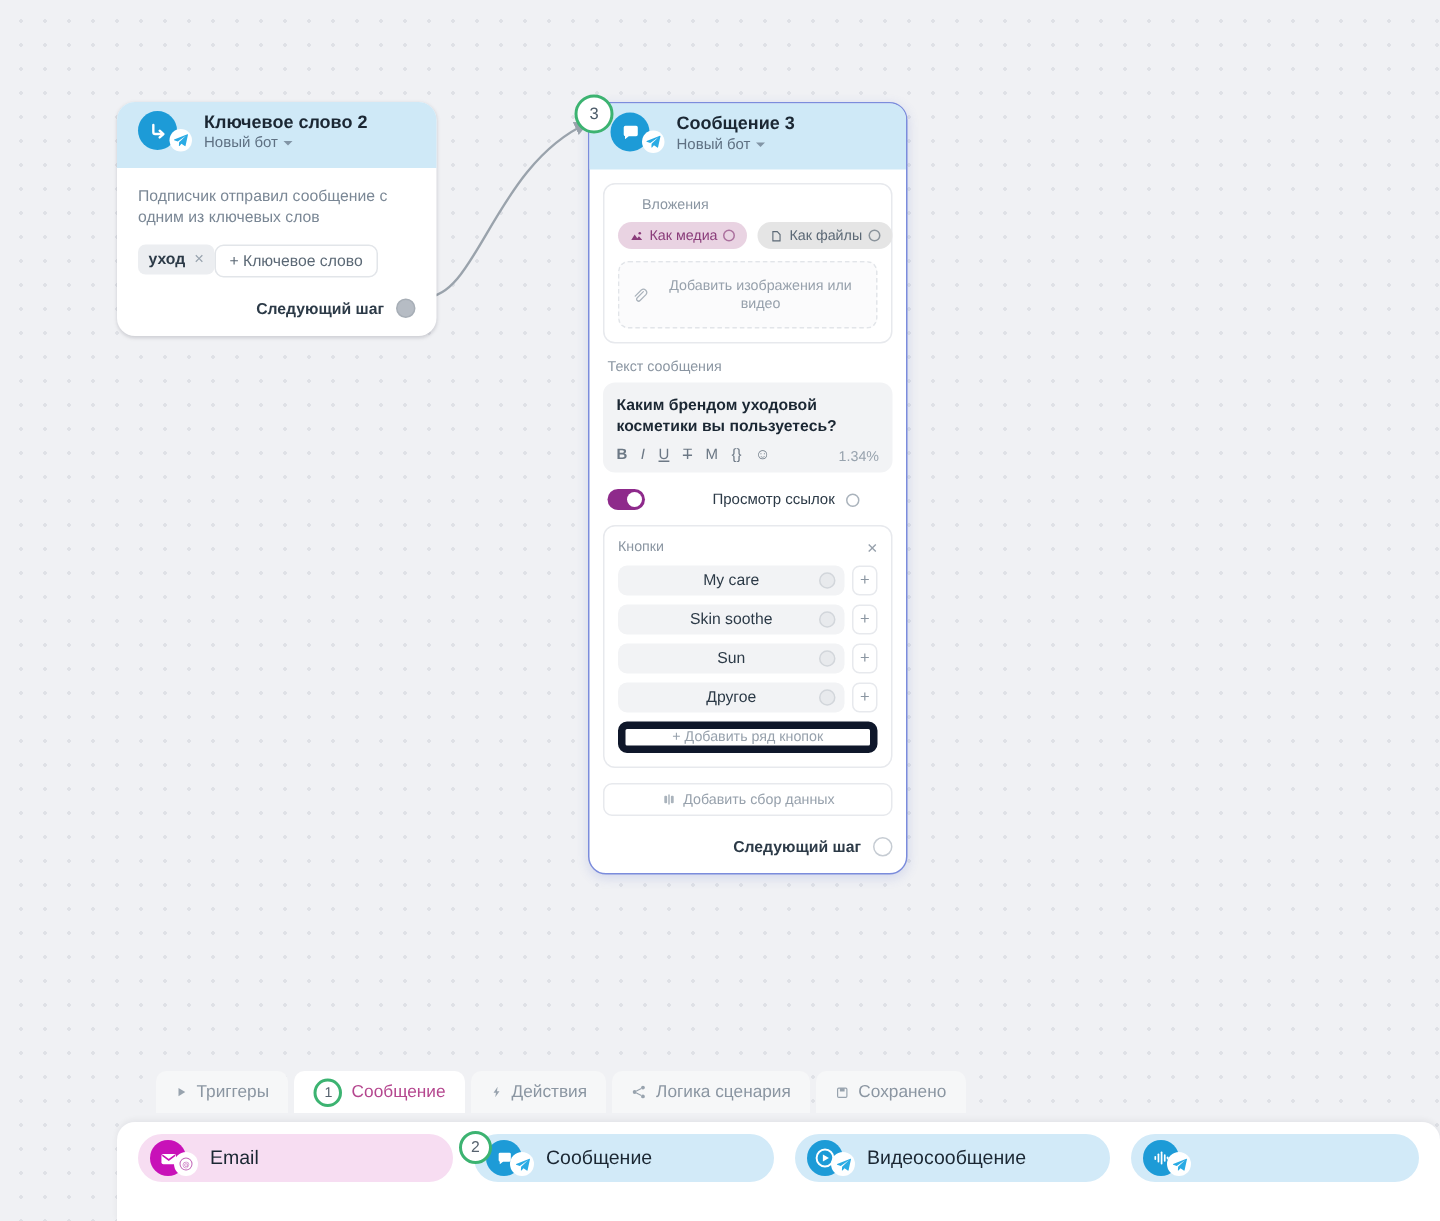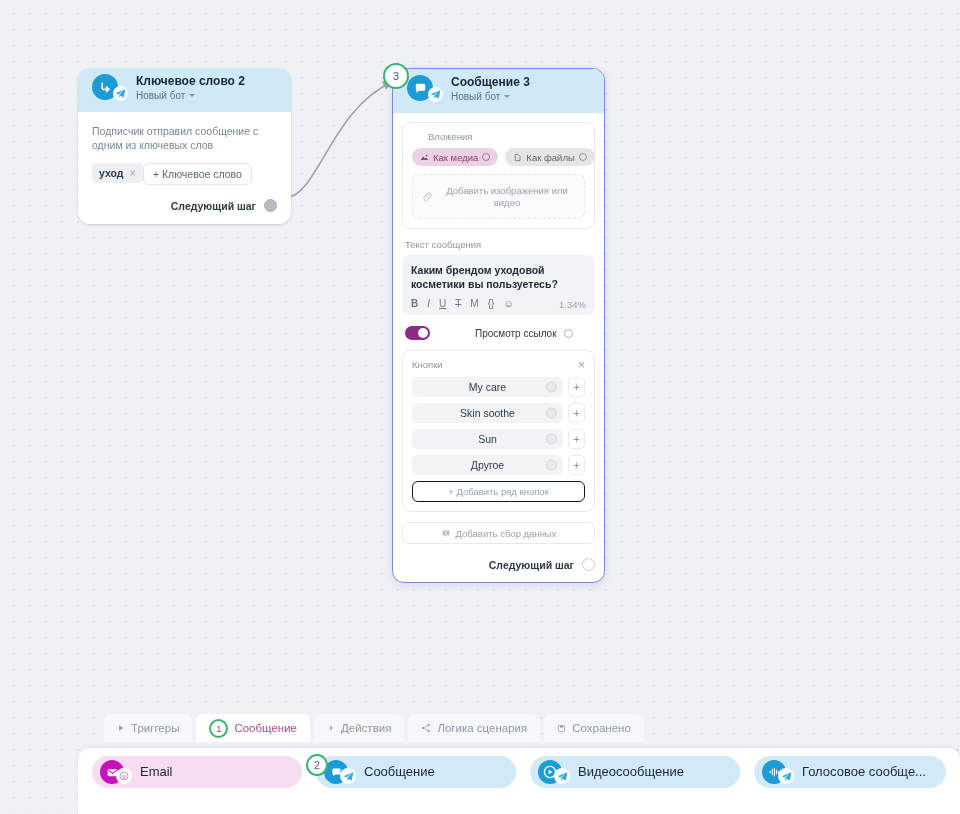--- a/index.html
+++ b/index.html
@@ -130,21 +130,21 @@
     display:flex; align-items:center; justify-content:center; position:relative;
     font-size:10.5px; color:#2c3a47;
   }
   .btn-main .conn { position:absolute; right:6px; top:50%; transform:translateY(-50%);
     width:11px;height:11px;border-radius:50%;background:#e8eaed;border:1px solid #d2d6db;}
   .btn-plus {
     width:17px;height:20px;border:1px solid #e7e9ed;border-radius:5px;background:#fff;
     display:flex;align-items:center;justify-content:center;font-size:11px;color:#8b96a2;
   }
   .add-row {
-    margin-top:3px; border:1px solid #0f172a; border-radius:6px; background:#fff;
+    margin-top:3px; border:5px solid #0f172a; border-radius:6px; background:#fff;
     height:21px; display:flex;align-items:center;justify-content:center;
     font-size:9.5px; color:#97a1ac;
   }
   .collect {
     margin-top:10px; border:1px solid #e7e9ed; border-radius:6px; background:#fff;
     height:22px; display:flex;align-items:center;justify-content:center; gap:5px;
     font-size:9.5px; color:#97a1ac;
   }
 
   
@@ -489,17 +489,16 @@
             <rect x="10.2" y="5.2" width="1.3" height="5.6" rx=".6" fill="#fff"></rect>
             <rect x="12.4" y="6.8" width="1.3" height="2.4" rx=".6" fill="#fff"></rect>
           </svg>
         </div>
         <div class="node-sub">
           <svg width="11" height="11" viewBox="0 0 16 16">
               <path d="M14.5 2.2 L1.6 7.2 a.4.4 0 0 0 .03 .76 L5.1 9.1 L13 3.6 L6.4 9.9 L6.2 13.3 a.35.35 0 0 0 .62 .23 L8.7 11.3 L11.9 13.6 a.5.5 0 0 0 .78 -.3 L15 2.75 a.4.4 0 0 0 -.5 -.55 z" fill="#2aabe4"></path>
             </svg>
         </div>
       </div>
-      <span class="node-label">Голосовое сообще...</span>
     </div>
 
   </div>
 </div>
 
 </body></html>

